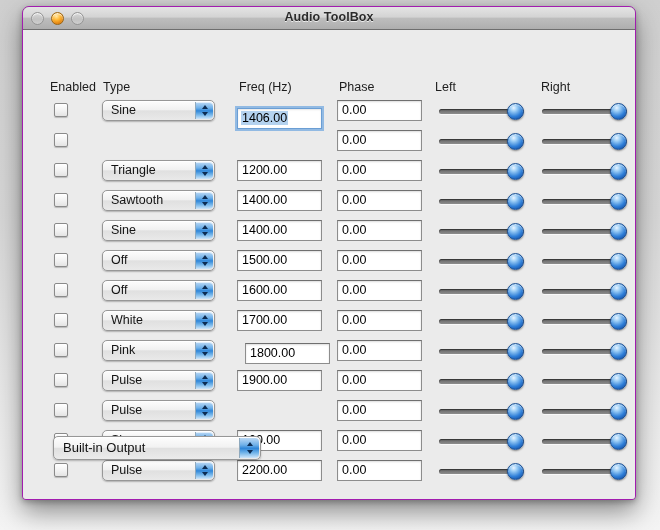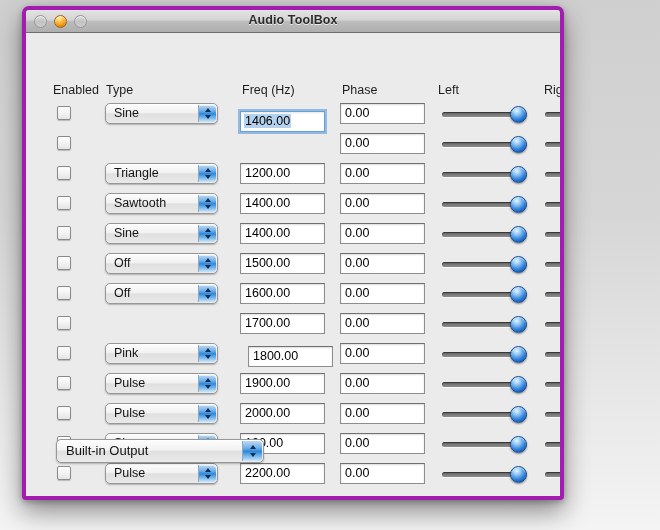--- a/index.html
+++ b/index.html
@@ -14,27 +14,27 @@
   body {
     background: linear-gradient(180deg, #cfcfcf 0%, #d6d6d6 40%, #e8e8e8 75%, #f4f4f4 100%);
     -webkit-font-smoothing: antialiased;
   }
 
   
   .window {
     position: absolute;
     left: 22px;
     top: 6px;
-    width: 542px;
+    width: 614px;
     height: 494px;
     border-radius: 7px 7px 4px 4px;
     box-shadow: 0 12px 26px rgba(0,0,0,0.42), 0 2px 6px rgba(0,0,0,0.28);
     background: #a3a3a3;
     overflow: hidden;
-    border: 4px solid #a21caf;
+    border: 1px solid #a21caf;
     box-sizing: border-box;
   }
 
   .titlebar {
     position: relative;
     height: 23px;
     background: linear-gradient(180deg, #e4e4e4 0%, #d4d4d4 45%, #bdbdbd 52%, #aeaeae 100%);
     border-bottom: 1px solid #6e6e6e;
     box-sizing: border-box;
   }
@@ -428,20 +428,27 @@
             <div class="track"></div>
             <div class="knob" style="left: 68px;"></div>
           </div>
           <div class="slider" style="left: 519px; width: 85px; top: 1px;">
             <div class="track"></div>
             <div class="knob" style="left: 68px;"></div>
           </div>
         </div>
         <div class="row" style="top: 280px;">
           <div class="checkbox" style="left: 31px; top: 3px;"></div>
+          <div class="popup" style="left: 79px; width: 113px; top: 0px;">
+            <span class="label">White</span>
+            <span class="stepper">
+              <span class="arrow up"></span>
+              <span class="arrow down"></span>
+            </span>
+          </div>
           <div class="field" style="left: 214px; width: 85px; top: 0px;">
             <span class="val">1700.00</span>
           </div>
           <div class="field" style="left: 314px; width: 85px; top: 0px;">
             <span class="val">0.00</span>
           </div>
           <div class="slider" style="left: 416px; width: 85px; top: 1px;">
             <div class="track"></div>
             <div class="knob" style="left: 68px;"></div>
           </div>
@@ -499,23 +506,20 @@
           </div>
         </div>
         <div class="row" style="top: 370px;">
           <div class="checkbox" style="left: 31px; top: 3px;"></div>
           <div class="popup" style="left: 79px; width: 113px; top: 0px;">
             <span class="label">Pulse</span>
             <span class="stepper">
               <span class="arrow up"></span>
               <span class="arrow down"></span>
             </span>
-          </div>
-          <div class="field" style="left: 214px; width: 85px; top: 0px;">
-            <span class="val">2000.00</span>
           </div>
           <div class="field" style="left: 314px; width: 85px; top: 0px;">
             <span class="val">0.00</span>
           </div>
           <div class="slider" style="left: 416px; width: 85px; top: 1px;">
             <div class="track"></div>
             <div class="knob" style="left: 68px;"></div>
           </div>
           <div class="slider" style="left: 519px; width: 85px; top: 1px;">
             <div class="track"></div>

